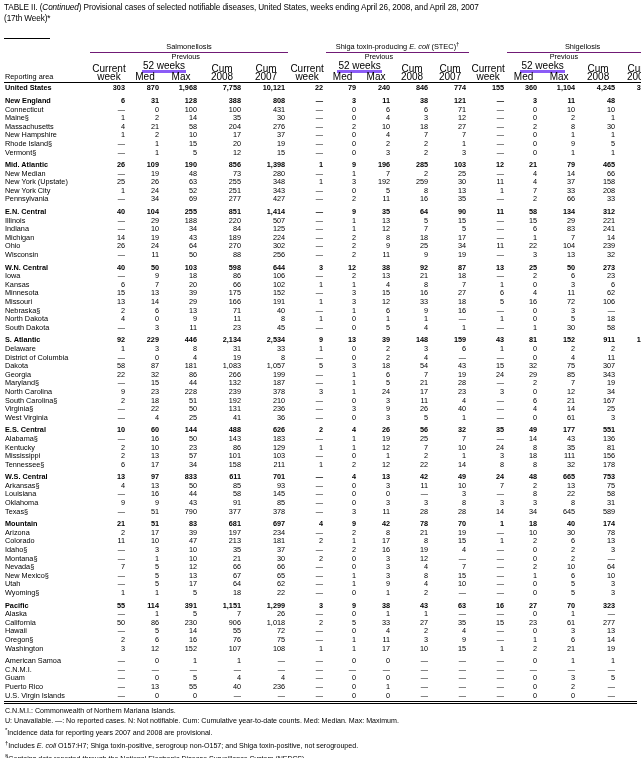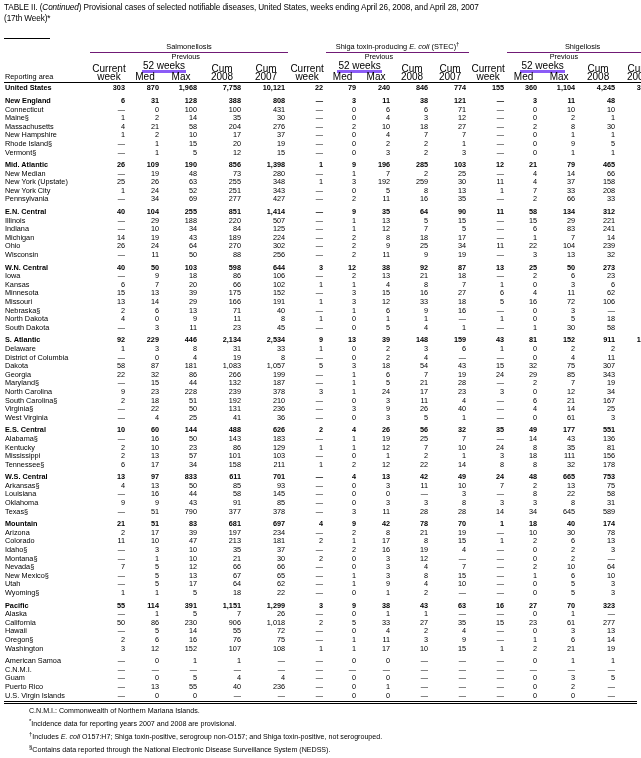--- a/index.html
+++ b/index.html
@@ -57,21 +57,21 @@
   td.num { text-align: right; padding-right: 3px !important; }
   tr.bold td { font-weight: bold; }
   tr.spacer td { height: 4px; font-size: 0; line-height: 0; }
 
   .footnotes {
     font-size: 7.1px;
     line-height: 9.6px;
     margin-top: 3px;
     padding-left: 1px;
   }
-  .footnotes div { white-space: nowrap; margin-left: 24px; }
+  .footnotes div { white-space: nowrap; }
   .fn-sym { font-size: 6px; vertical-align: super; }
   .fn-it { font-style: italic; }
   .dagger { vertical-align: super; font-size: 6px; }
 </style>
 </head>
 <body>
 
 <div class="page">
 
   <div class="title">
@@ -1398,18 +1398,19 @@
           <td class="num">—</td>
           <td class="num">—</td>
         </tr>
       </tbody>
   </table>
 
   <div class="rule-bot" style="border-top:1px solid #000;border-bottom:1px solid #000;height:3px;margin-top:1px;width:633px"></div>
 
   <div class="footnotes">
     <div>C.N.M.I.: Commonwealth of Northern Mariana Islands.</div>
+    <div>U: Unavailable.      —: No reported cases.      N: Not notifiable.      Cum: Cumulative year-to-date counts.      Med: Median.      Max: Maximum.</div>
     <div><span class="fn-sym">*</span><span>Incidence data for reporting years 2007 and 2008 are provisional.</span></div>
     <div><span class="fn-sym">†</span><span>Includes </span><span class="fn-it">E. coli</span><span> O157:H7; Shiga toxin-positive, serogroup non-O157; and Shiga toxin-positive, not serogrouped.</span></div>
     <div><span class="fn-sym">§</span><span>Contains data reported through the National Electronic Disease Surveillance System (NEDSS).</span></div>
   </div>
 
 </div>
 
 </body></html>

